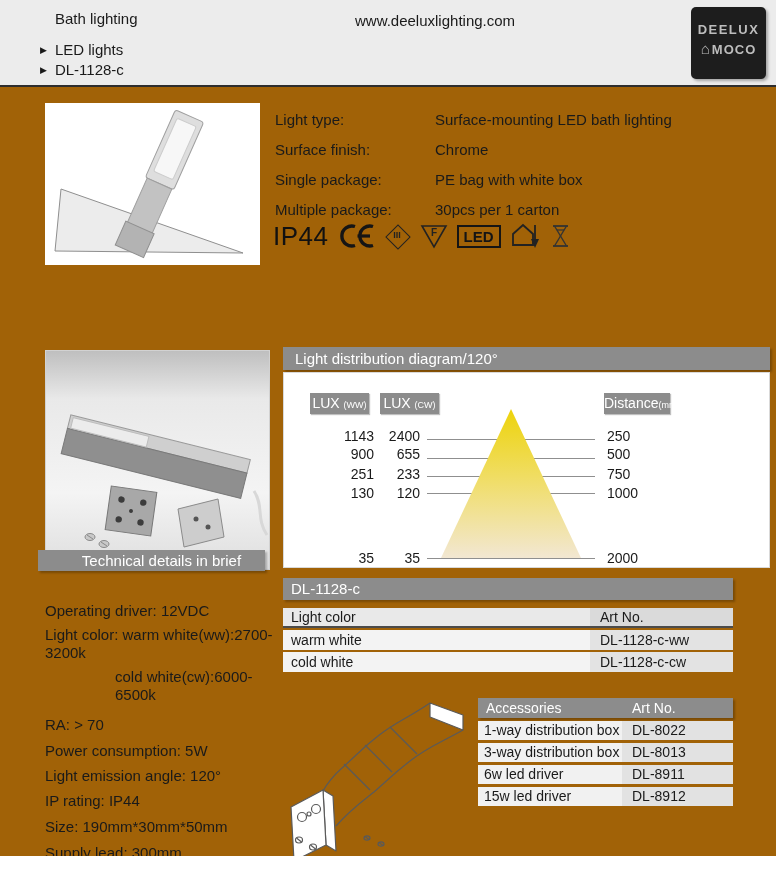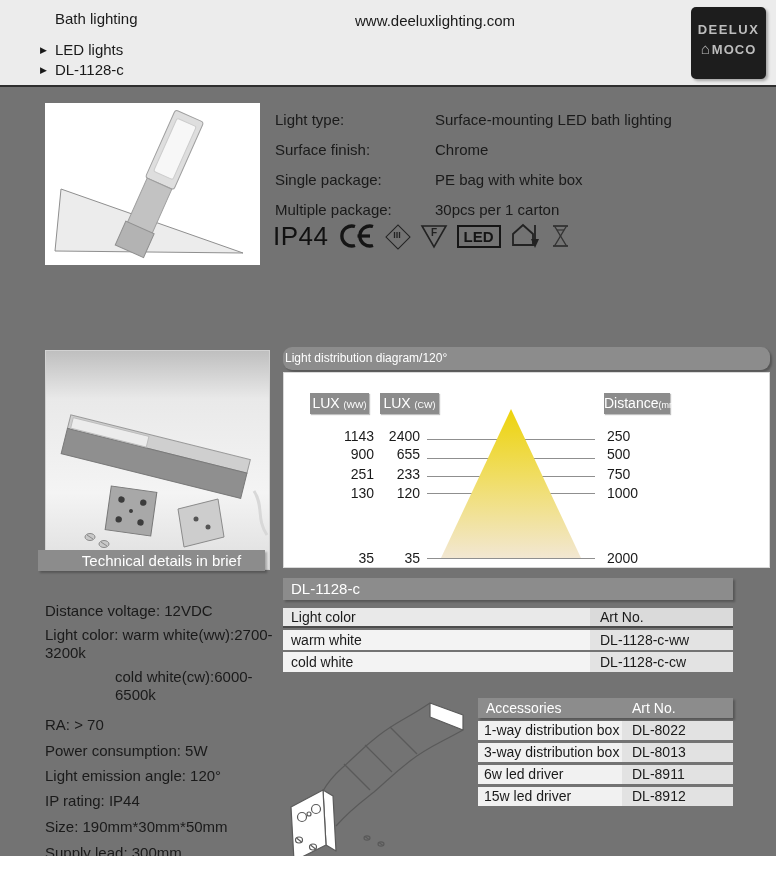--- a/index.html
+++ b/index.html
@@ -1,16 +1,16 @@
 <!DOCTYPE html>
 <html><head>
 <meta charset="utf-8">
 <style>
   html,body{margin:0;padding:0;background:#fff;}
-  #page{position:relative;width:776px;height:856px;background:#737373;overflow:hidden;
+  #page{position:relative;width:776px;height:856px;background:#a16207;overflow:hidden;
         font-family:"Liberation Sans",sans-serif;color:#1a1a1a;}
 
   
   .header{position:absolute;left:0;top:0;width:776px;height:85px;background:#ececec;
           border-bottom:2px solid #2e2e2e;}
   .h-category{position:absolute;left:55px;top:10px;font-size:15px;}
   .h-site{position:absolute;left:355px;top:12px;font-size:15px;}
   .crumb{position:absolute;left:40px;font-size:15px;display:flex;align-items:center;gap:8px;}
   .crumb .arr{font-size:9px;color:#1a1a1a;}
   .logo{position:absolute;left:691px;top:7px;width:75px;height:72px;background:#1d1d1d;
@@ -27,21 +27,21 @@
   .certs{position:absolute;left:273px;top:219px;height:34px;display:flex;align-items:center;gap:9px;}
   .ip44{font-size:26px;letter-spacing:.5px;color:#111;}
   .led-box{border:2px solid #151515;padding:0 5px;font-size:15px;font-weight:bold;line-height:19px;color:#151515;}
   .dia-wrap{position:relative;width:27px;height:27px;}
   .dia-sq{position:absolute;left:5px;top:5px;width:16px;height:16px;border:1.5px solid #222;transform:rotate(45deg);}
   .dia-txt{position:absolute;left:0;top:7px;width:27px;text-align:center;font-size:9px;font-weight:bold;color:#222;}
 
   
   .bar{background:#8c8c8c;color:#fff;box-shadow:2px 2px 2px rgba(0,0,0,.25);}
   .diagram{position:absolute;left:283px;top:347px;width:487px;height:221px;}
-  .diagram-title{height:23px;line-height:23px;font-size:12px;padding-left:2px;border-radius:9px;}
+  .diagram-title{height:23px;line-height:23px;font-size:15px;padding-left:12px;}
   .diagram-panel{position:absolute;left:0;top:25px;width:485px;height:194px;background:#fff;border:1px solid #d9d9d9;}
   .colbox{position:absolute;top:20px;height:21px;background:#8c8c8c;color:#fff;text-align:center;
           line-height:21px;font-size:14px;box-shadow:1px 1px 1px rgba(0,0,0,.25);}
   .colbox .sub{font-size:9px;}
   .d-ww{position:absolute;width:70px;text-align:right;font-size:14px;}
   .d-cw{position:absolute;width:44px;text-align:right;font-size:14px;left:92px;}
   .d-line{position:absolute;left:143px;width:168px;border-top:1px solid #8f8f8f;z-index:1;}
   .d-dist{position:absolute;left:323px;font-size:14px;}
   .beam{position:absolute;left:157px;top:33px;z-index:2;}
 
@@ -243,21 +243,21 @@
         <ellipse cx="150" cy="205" rx="4" ry="3" fill="#c9c9c9"></ellipse>
           <line x1="147" y1="203" x2="153" y2="207"></line>
         <ellipse cx="162" cy="209" rx="4" ry="3" fill="#c9c9c9"></ellipse>
           <line x1="159" y1="207" x2="165" y2="211"></line>
       </g>
     </svg>
   </div>
 
   <div class="bar tech-bar">Technical details in brief</div>
   <div class="tech-lines">
-    <div class="tl-1">Distance voltage: 12VDC</div>
+    <div class="tl-1">Operating driver: 12VDC</div>
     <div class="tl-2">Light color: warm white(ww):2700-3200k</div>
     <div class="tl-3">cold white(cw):6000-6500k</div>
     <div class="tl-4">RA: &gt; 70</div>
     <div class="tl-5">Power consumption: 5W</div>
     <div class="tl-6">Light emission angle: 120°</div>
     <div class="tl-7">IP rating: IP44</div>
     <div class="tl-8">Size: 190mm*30mm*50mm</div>
     <div class="tl-9">Supply lead: 300mm</div>
   </div>
 

